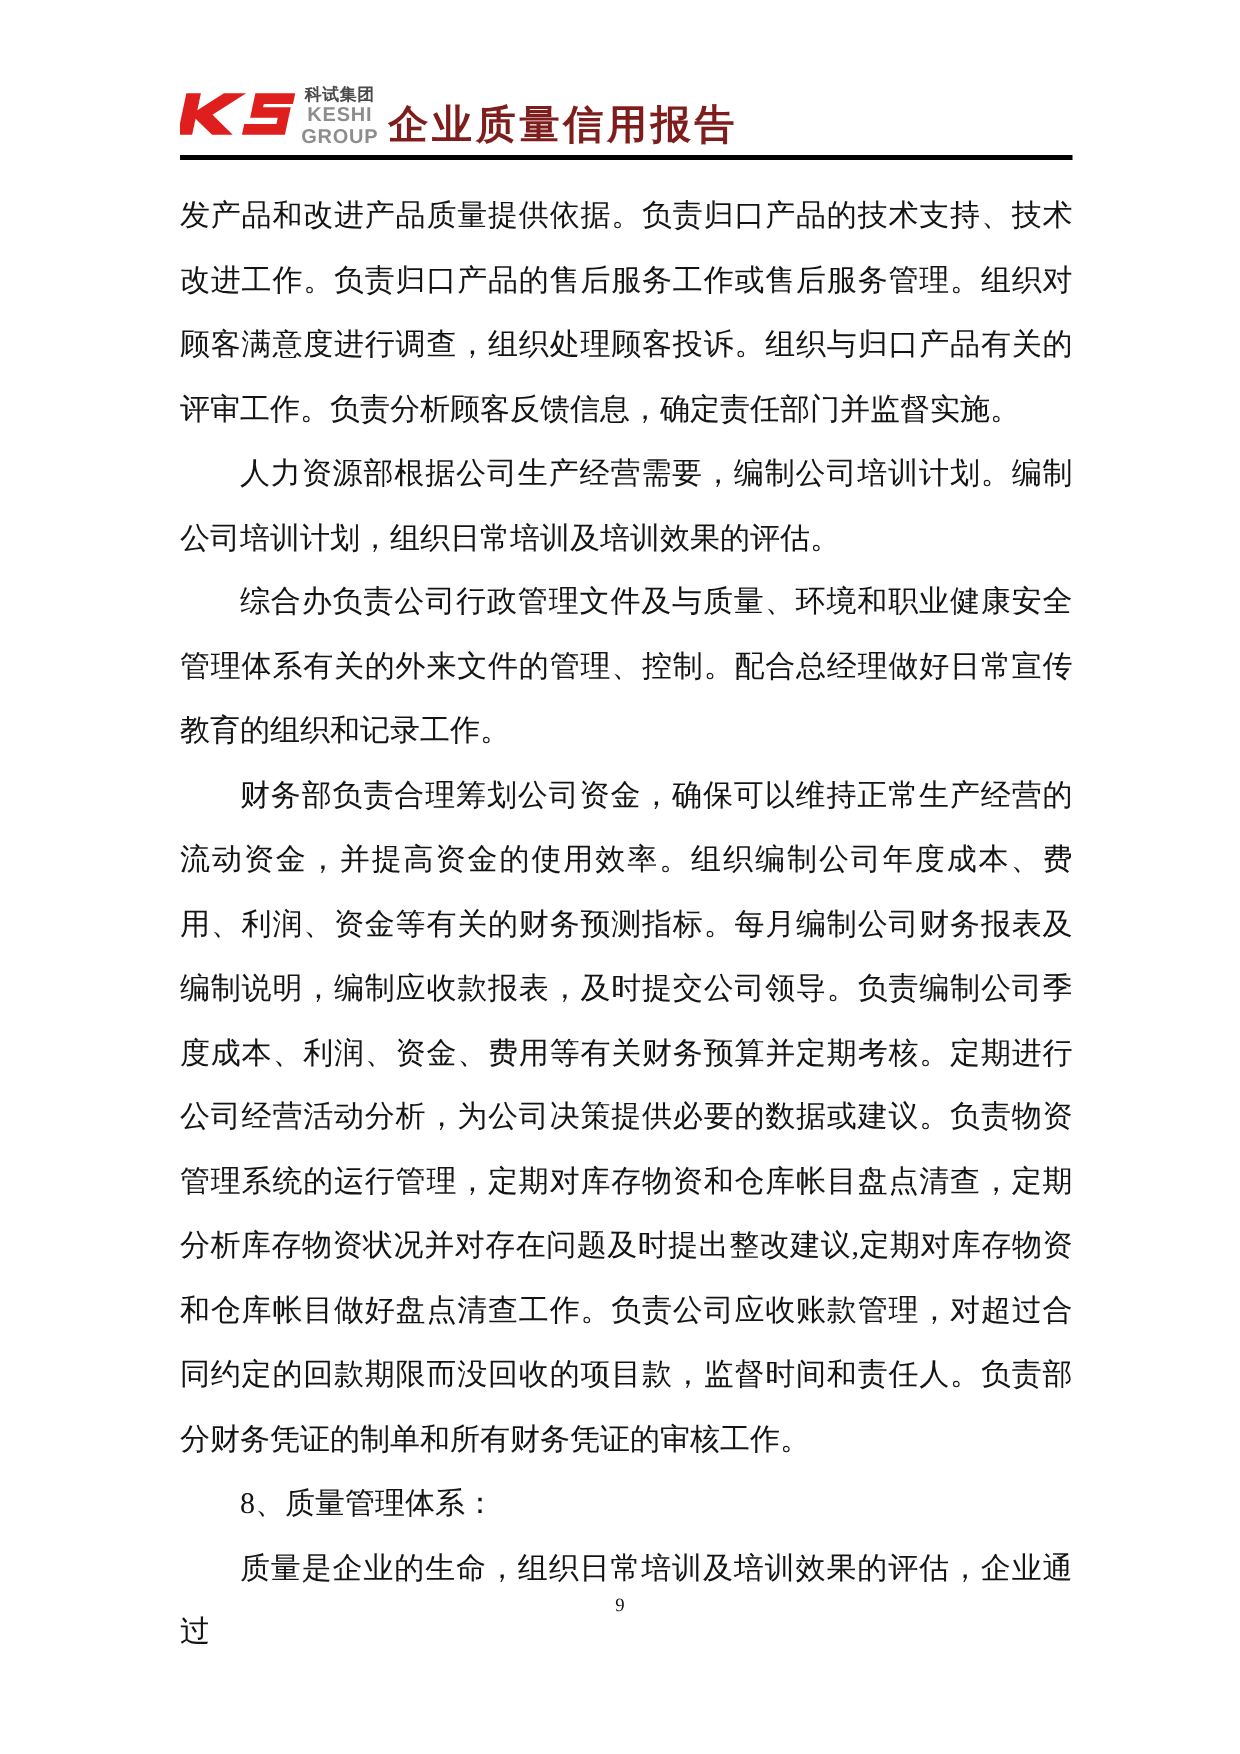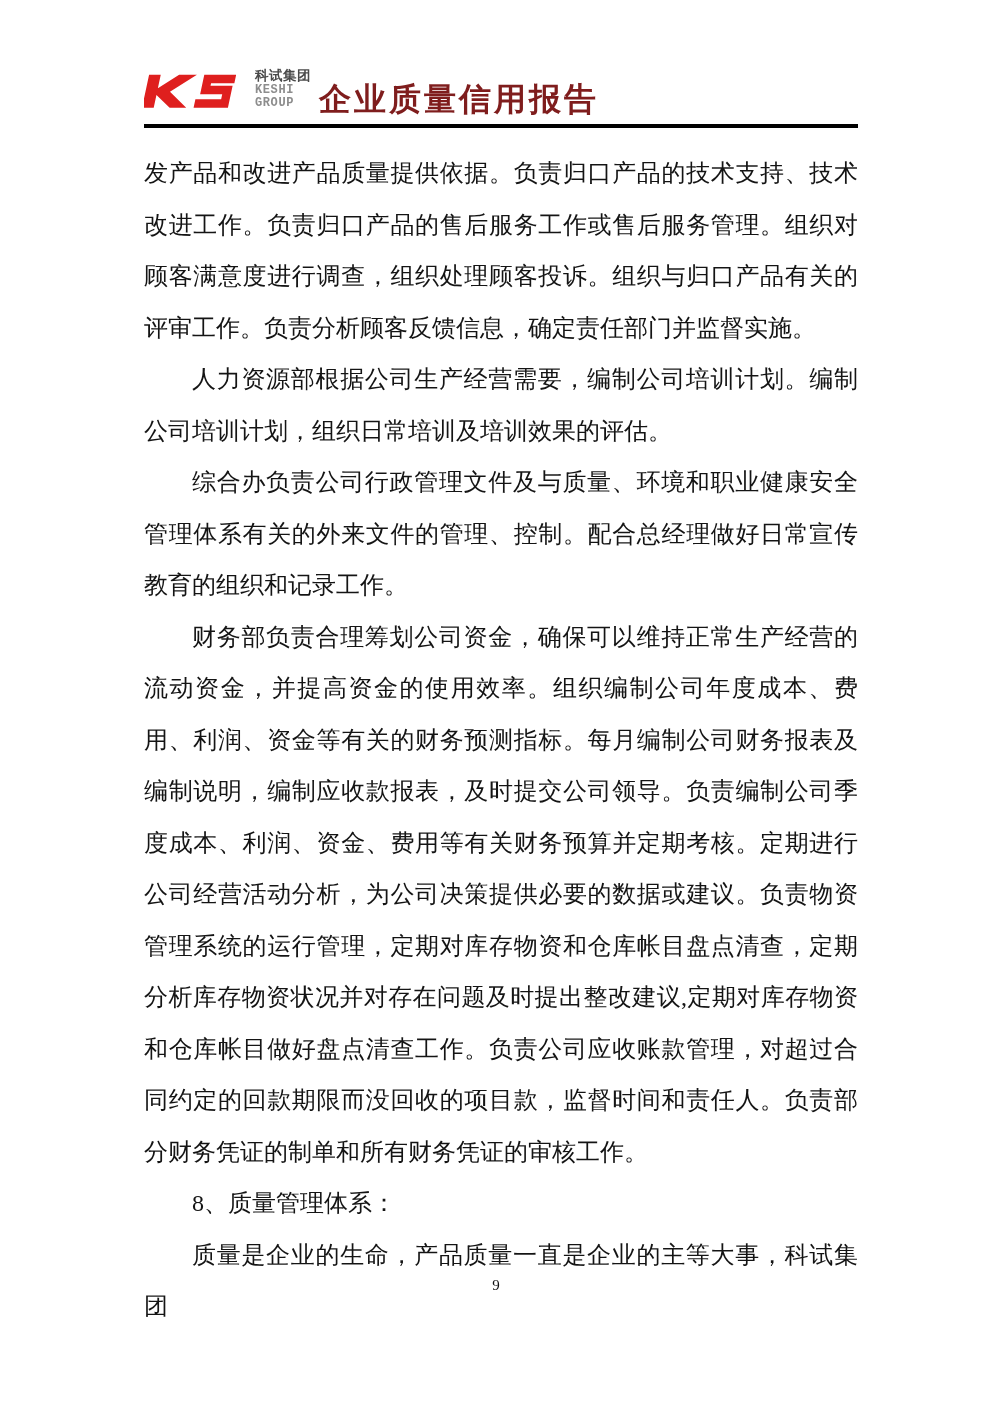--- a/index.html
+++ b/index.html
@@ -21,45 +21,45 @@
     width: 714px;
   }
   .header-row {
     display: flex;
     align-items: flex-start;
     height: 62px;
   }
   .logo {
     display: flex;
     align-items: flex-start;
-    gap: 19px;
+    gap: 5px;
     margin-top: 8px;
+    text-align: center;
   }
   .logo-mark { display: block; }
   .logo-text {
     display: flex;
     flex-direction: column;
     line-height: 1.08;
     margin-top: 1px;
     font-family: "Liberation Sans", "DejaVu Sans", sans-serif;
   }
   .logo-cn {
     font-size: 13.5px;
     font-weight: bold;
     color: #4a4a4a;
     letter-spacing: 0.5px;
     white-space: nowrap;
   }
   .logo-en {
-    font-size: 12px;
+    font-size: 16px;
     font-weight: bold;
     color: #8d8d8d;
     letter-spacing: 0.6px;
     white-space: nowrap;
-    font-family: Liberation Mono, monospace;
   }
   .doc-title {
     margin-left: 8px;
     margin-top: 18px;
     font-size: 32px;
     font-weight: bold;
     letter-spacing: 3px;
     color: #7f1d1d;
     white-space: nowrap;
   }
@@ -122,20 +122,20 @@
   </div>
 
   <div class="header-rule"></div>
 
   <main class="document-body">
       <p class="para">发产品和改进产品质量提供依据。负责归口产品的技术支持、技术改进工作。负责归口产品的售后服务工作或售后服务管理。组织对顾客满意度进行调查，组织处理顾客投诉。组织与归口产品有关的评审工作。负责分析顾客反馈信息，确定责任部门并监督实施。</p>
       <p class="para indent">人力资源部根据公司生产经营需要，编制公司培训计划。编制公司培训计划，组织日常培训及培训效果的评估。</p>
       <p class="para indent">综合办负责公司行政管理文件及与质量、环境和职业健康安全管理体系有关的外来文件的管理、控制。配合总经理做好日常宣传教育的组织和记录工作。</p>
       <p class="para indent">财务部负责合理筹划公司资金，确保可以维持正常生产经营的流动资金，并提高资金的使用效率。组织编制公司年度成本、费用、利润、资金等有关的财务预测指标。每月编制公司财务报表及编制说明，编制应收款报表，及时提交公司领导。负责编制公司季度成本、利润、资金、费用等有关财务预算并定期考核。定期进行公司经营活动分析，为公司决策提供必要的数据或建议。负责物资管理系统的运行管理，定期对库存物资和仓库帐目盘点清查，定期分析库存物资状况并对存在问题及时提出整改建议,定期对库存物资和仓库帐目做好盘点清查工作。负责公司应收账款管理，对超过合同约定的回款期限而没回收的项目款，监督时间和责任人。负责部分财务凭证的制单和所有财务凭证的审核工作。</p>
       <p class="para indent">8、质量管理体系：</p>
-      <p class="para indent">质量是企业的生命，产品质量一直是企业的主等大事，科试集团</p>
+      <p class="para indent">质量是企业的生命，组织日常培训及培训效果的评估，企业通过</p>
     </main>
 
   <div class="page-footer">
     <span class="page-number">9</span>
   </div>
 
 </div>
 
 </body></html>

